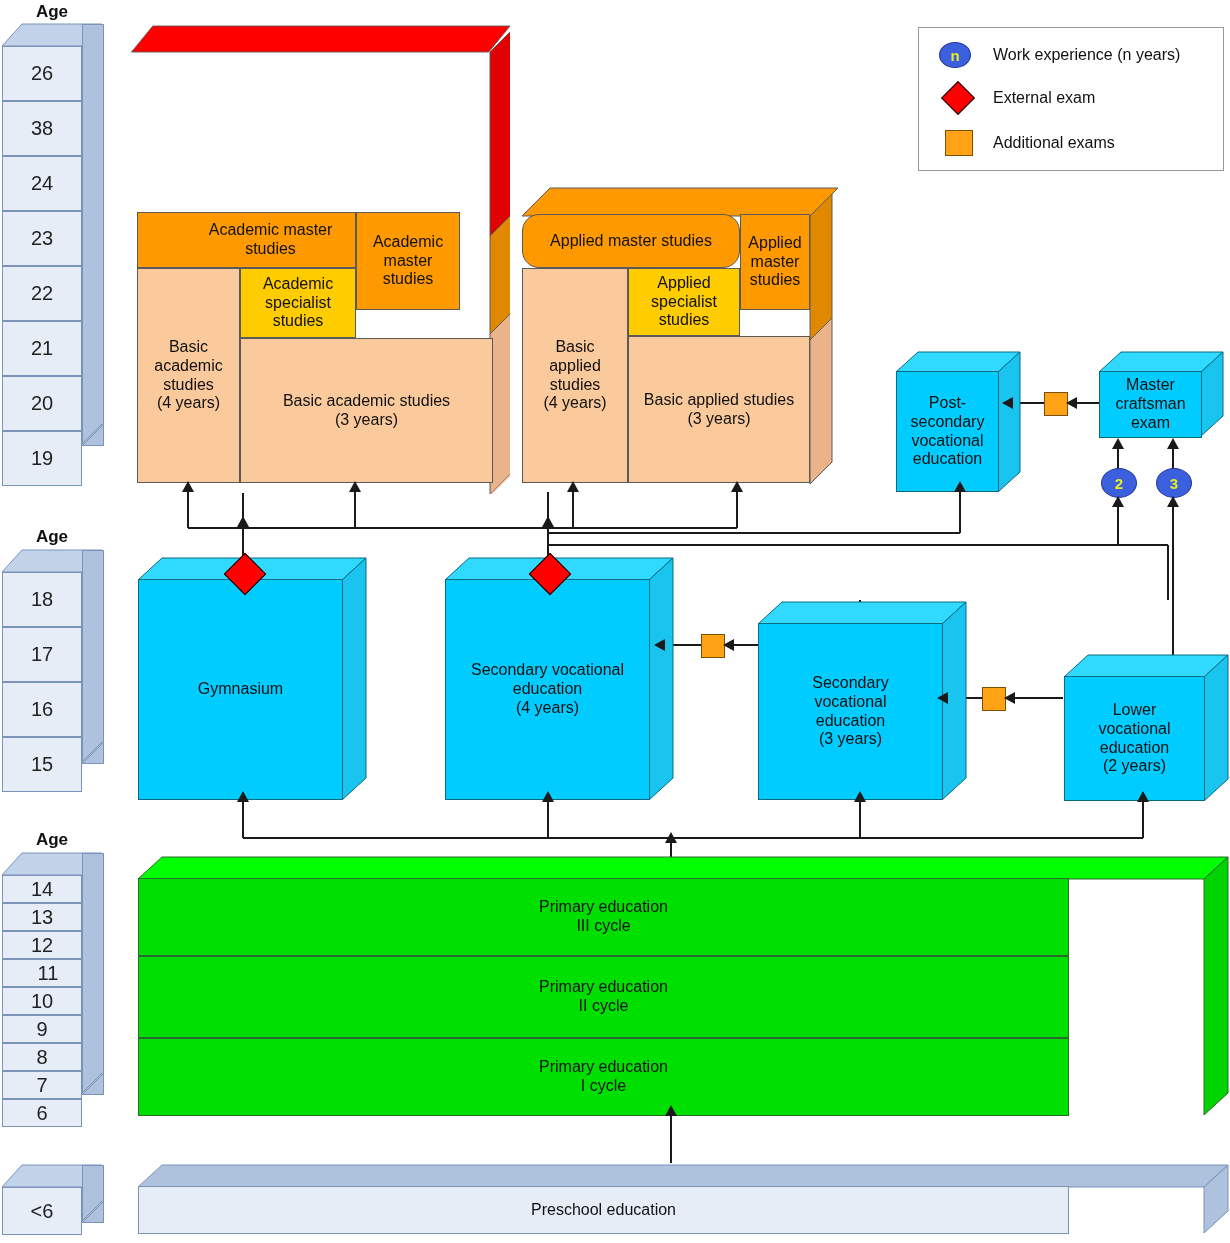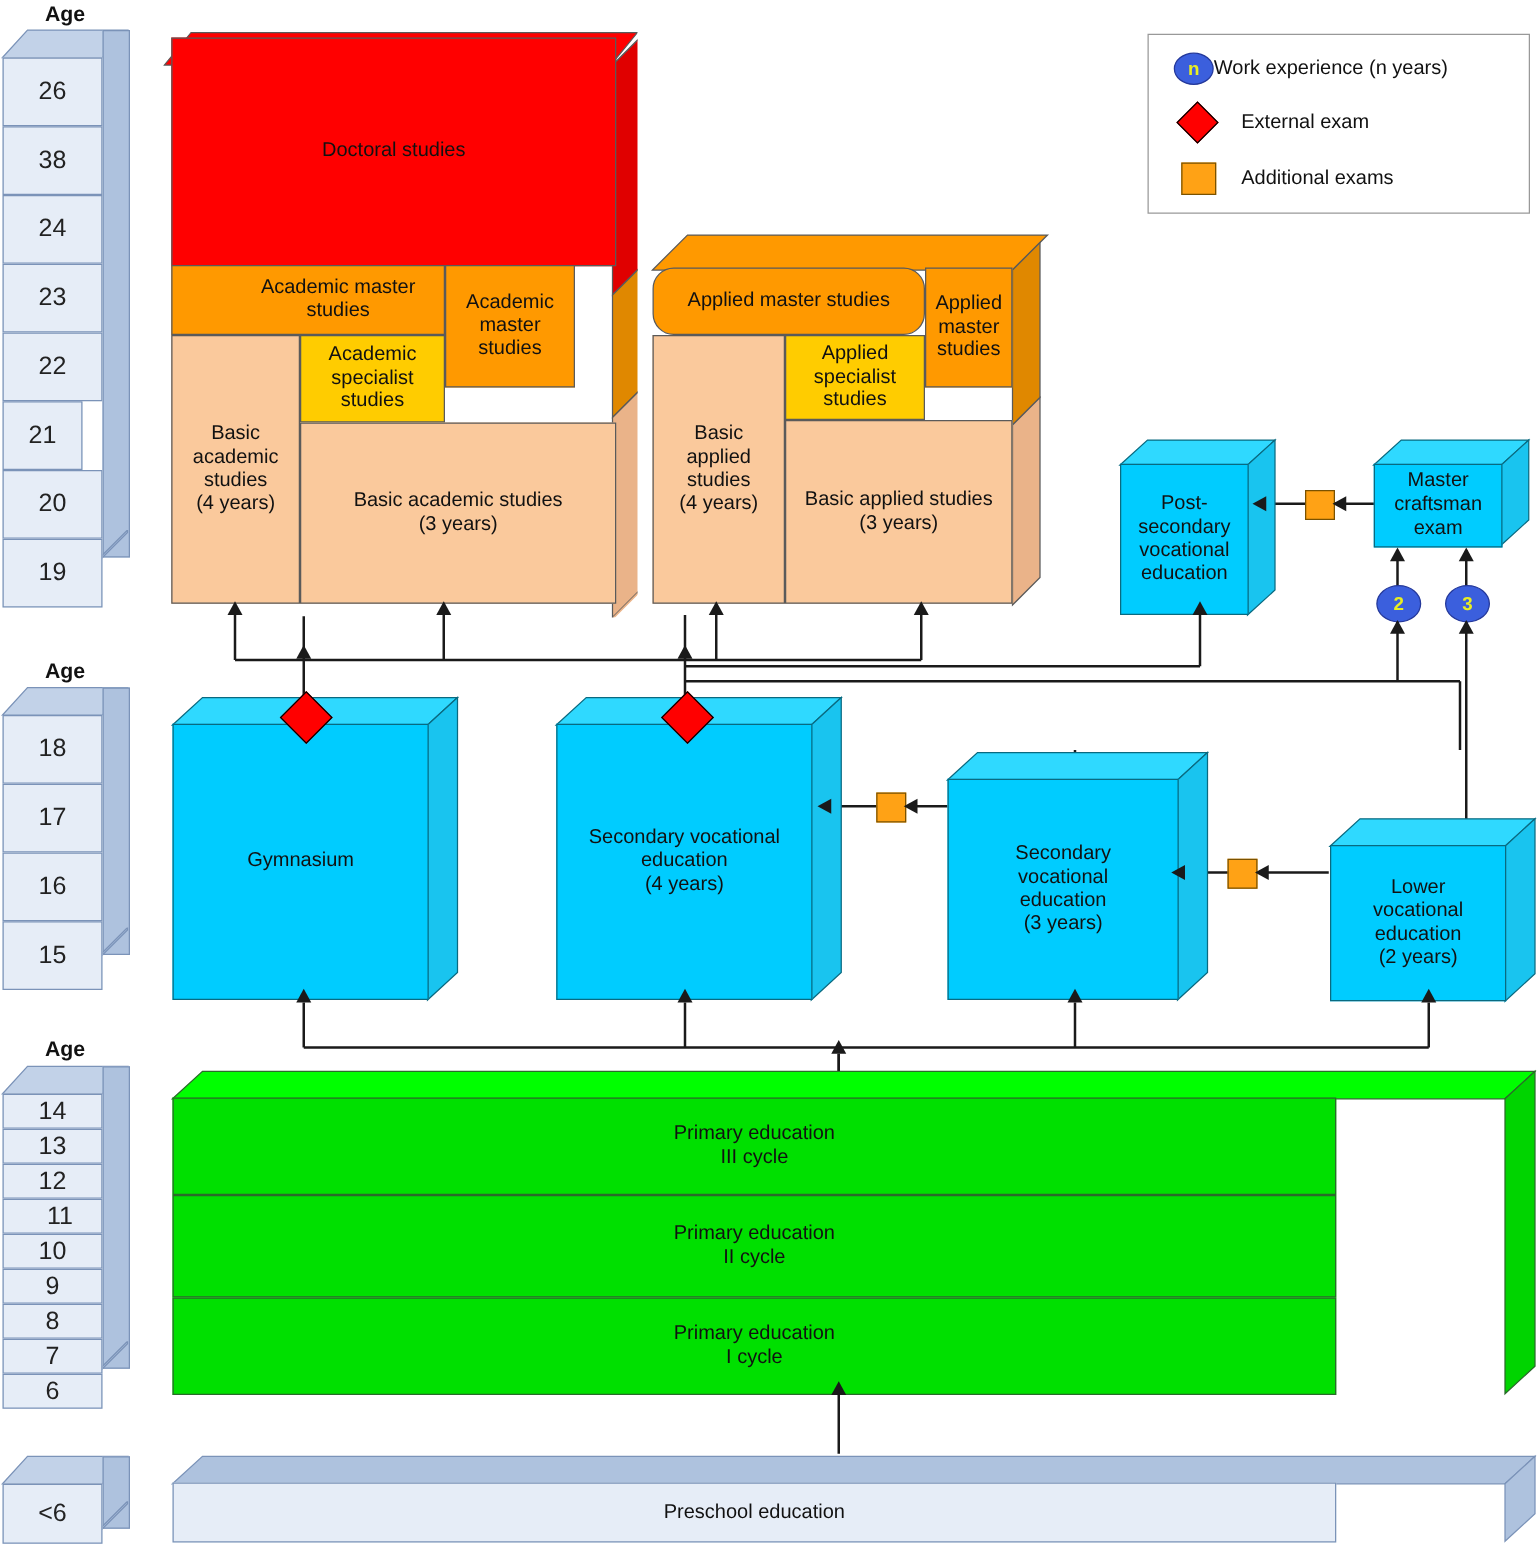--- a/index.html
+++ b/index.html
@@ -63,21 +63,21 @@
     </svg>
     <div class="age-side" style="left:82px;top:24px;width:20px;height:420px;"></div>
     <svg class="abs" style="left:80px;top:424px;" width="26" height="26">
       <polygon points="2,20 22,0 22,2 2,22" fill="#aec2de" stroke="#7b93b8" stroke-width="1"></polygon>
     </svg>
     <div class="age-cell" style="left:2px;top:46px;width:80px;height:55px;">26</div>
     <div class="age-cell" style="left:2px;top:101px;width:80px;height:55px;">38</div>
     <div class="age-cell" style="left:2px;top:156px;width:80px;height:55px;">24</div>
     <div class="age-cell" style="left:2px;top:211px;width:80px;height:55px;">23</div>
     <div class="age-cell" style="left:2px;top:266px;width:80px;height:55px;">22</div>
-    <div class="age-cell" style="left:2px;top:321px;width:64px;height:55px;">21</div>
+    <div class="age-cell" style="left:2px;top:321px;width:80px;height:55px;">21</div>
     <div class="age-cell" style="left:2px;top:376px;width:80px;height:55px;">20</div>
     <div class="age-cell" style="left:2px;top:431px;width:80px;height:55px;">19</div>
   </div>
 
   <div class="age-title abs" style="left:22px;top:527px;width:60px;">Age</div>
   <div class="age-col">
     <svg class="abs" style="left:0px;top:548px;" width="105" height="26">
       <polygon points="2,24 22,2 102,2 82,24" fill="#c2d2e8" stroke="#7b93b8" stroke-width="1"></polygon>
     </svg>
     <div class="age-side" style="left:82px;top:550px;width:20px;height:212px;"></div>
@@ -117,21 +117,21 @@
     <div class="age-side" style="left:82px;top:1165px;width:20px;height:56px;"></div>
     <svg class="abs" style="left:80px;top:1201px;" width="26" height="26">
       <polygon points="2,20 22,0 22,2 2,22" fill="#aec2de" stroke="#7b93b8" stroke-width="1"></polygon>
     </svg>
     <div class="age-cell" style="left:2px;top:1187px;width:80px;height:48px;">&lt;6</div>
   </div>
 
   <div id="legend" style="left:918px;top:27px;width:304px;height:142px;">
     <div class="leg-row" style="left:20px;top:14px;">
       <div class="leg-ell">n</div>
-      <div class="leg-text" style="">Work experience (n years)</div>
+      <div class="leg-text" style="margin-left:22px;">Work experience (n years)</div>
     </div>
     <div class="leg-row" style="left:24px;top:58px;">
       <div style="width:30px;display:flex;justify-content:center;">
         <div class="leg-dia"></div>
       </div>
       <div class="leg-text" style="margin-left:20px;">External exam</div>
     </div>
     <div class="leg-row" style="left:26px;top:102px;">
       <div style="width:28px;display:flex;justify-content:center;">
         <div class="leg-sq"></div>
@@ -196,24 +196,20 @@
 
     <polygon points="360,28 382,6 382,190 360,212" fill="#e00000" stroke="#5a5a5a" stroke-width="1"></polygon>
 
     <polygon points="360,212 382,190 382,288 360,310" fill="#e08800" stroke="#5a5a5a" stroke-width="1"></polygon>
 
     <polygon points="360,310 382,288 382,448 360,470" fill="#eab389" stroke="#5a5a5a" stroke-width="1"></polygon>
 
     <polygon points="2,470 360,470 382,448 382,450 362,470" fill="#eab389" stroke="none"></polygon>
   </svg>
 
-  <div class="face lbl" style="left:137px;top:30px;width:356px;height:183px;
-       background:#ff0000;">
-    <span>Doctoral studies</span>
-  </div>
 
   <div class="face lbl" style="left:137px;top:212px;width:219px;height:56px;
        background:#ff9900;padding-left:48px;">
     <span class="pre">Academic master<br>studies</span>
   </div>
 
   <div class="face lbl" style="left:356px;top:212px;width:104px;height:98px;
        background:#ff9900;">
     <span class="pre">Academic<br>master<br>studies</span>
   </div>

